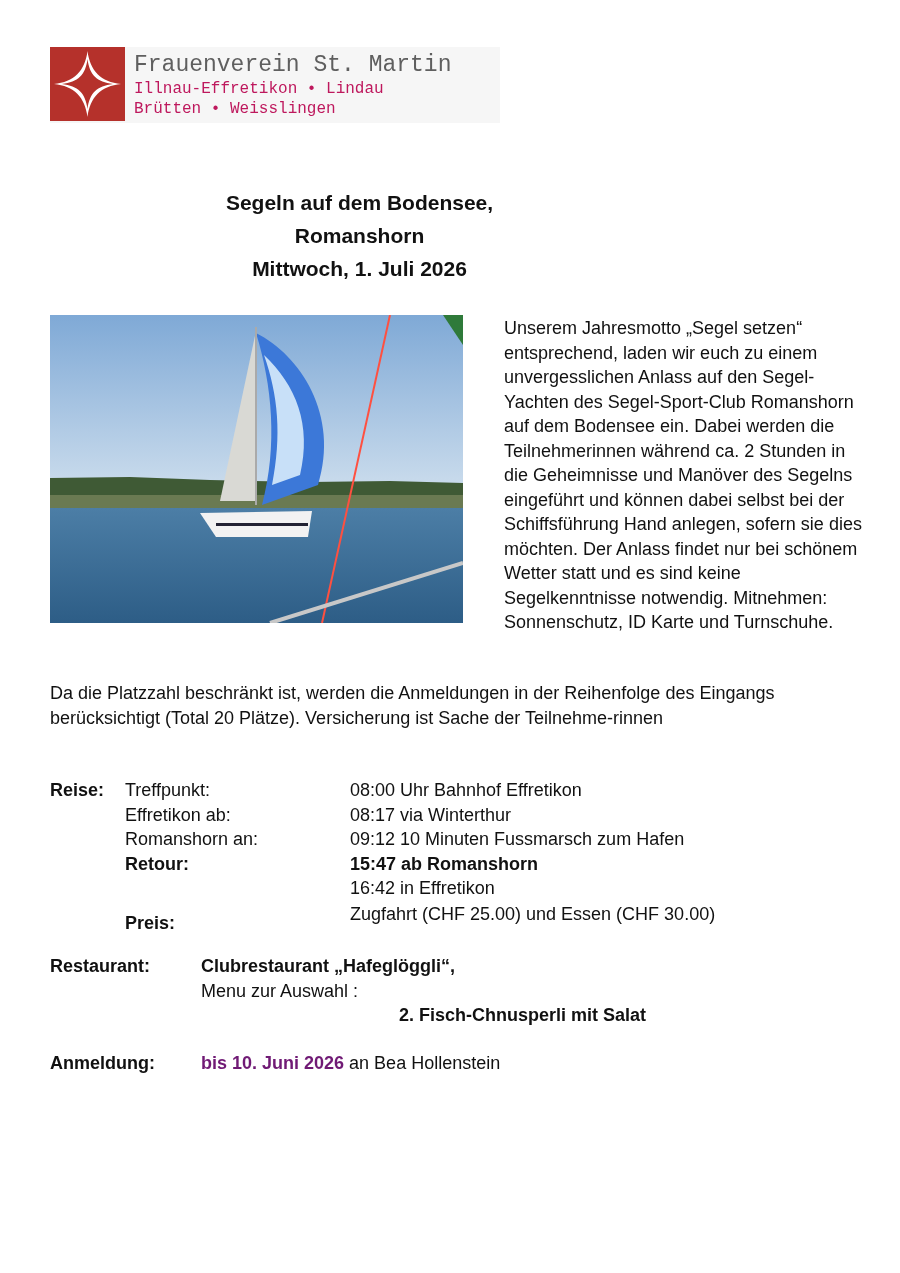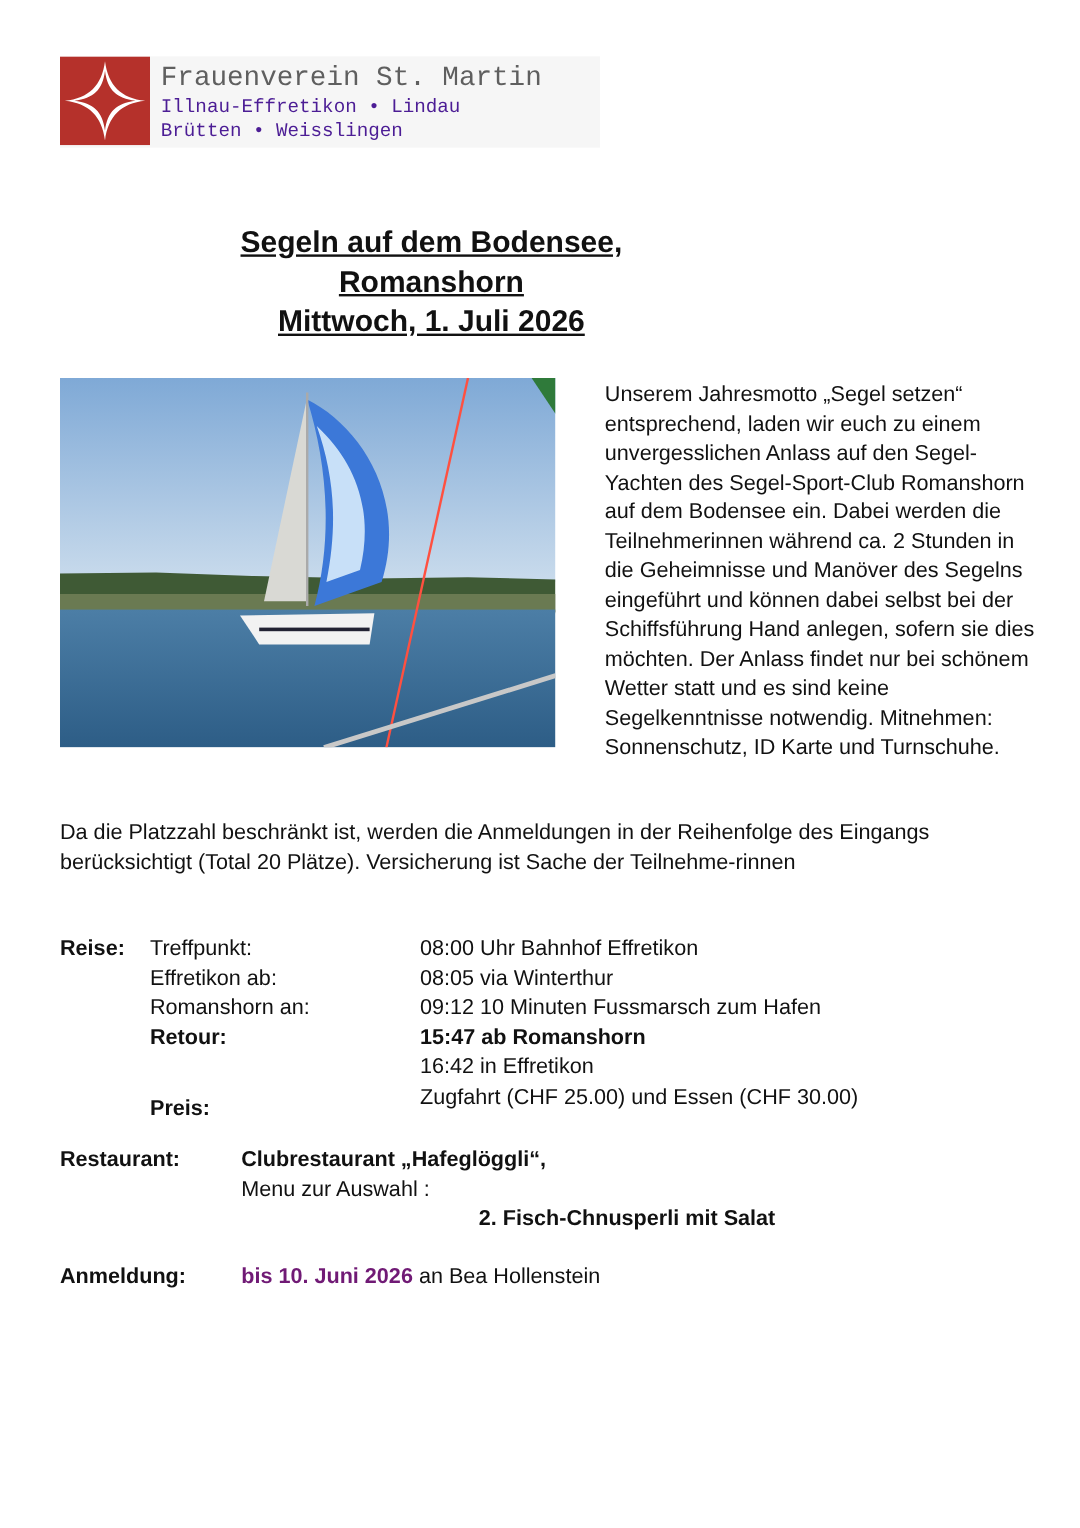--- a/index.html
+++ b/index.html
@@ -1,22 +1,22 @@
 <!DOCTYPE html>
 <html><head>
 <meta charset="utf-8">
 <style>
   html,body{margin:0;padding:0;background:#ffffff;}
   body{width:900px;height:1273px;position:relative;overflow:hidden;font-family:"Liberation Sans",sans-serif;color:#111;}
   .logo{position:absolute;left:50px;top:47px;width:450px;height:76px;background:#f6f6f6;}
   .logo-mark{position:absolute;left:0;top:0;width:75px;height:74px;}
   .logo-text{position:absolute;left:84px;top:4px;color:#6b6b6b;font-family:Liberation Mono, monospace;}
   .logo-title{font-size:23px;line-height:28px;color:#5f5f5f;}
-  .logo-sub{font-size:16px;line-height:20px;color:#4c1d95;}
-  .title{position:absolute;left:0;top:186px;width:719px;text-align:center;font-weight:bold;font-size:25px;line-height:33px;text-decoration:underline;}
+  .logo-sub{font-size:16px;line-height:20px;color:#be185d;}
+  .title{position:absolute;left:0;top:186px;width:719px;text-align:center;font-weight:bold;font-size:21px;line-height:33px;}
   .photo{position:absolute;left:50px;top:315px;width:413px;height:308px;overflow:hidden;}
   .intro{position:absolute;left:50px;top:316px;width:800px;font-size:18px;line-height:24.5px;padding-left:24px;}
   .float-spacer{float:left;width:430px;height:312px;}
   .para2{position:absolute;left:50px;top:681px;width:790px;font-size:18px;line-height:24.5px;}
   .travel{position:absolute;left:50px;top:778px;font-size:18px;line-height:24.5px;}
   .row{position:relative;height:24.5px;}
   .row .lbl{position:absolute;left:0;font-weight:bold;}
   .row .key{position:absolute;left:75px;white-space:nowrap;}
   .row .val{position:absolute;left:300px;white-space:nowrap;}
   .b{font-weight:bold;}
@@ -82,21 +82,21 @@
 <div class="para2">Da die Platzzahl beschränkt ist, werden die Anmeldungen in der Reihenfolge des Eingangs berücksichtigt (Total 20 Plätze). Versicherung ist Sache der Teilnehme-rinnen</div>
 
 <div class="travel">
   <div class="row">
     <span class="lbl">Reise:</span>
     <span class="key">Treffpunkt:</span>
     <span class="val">08:00 Uhr Bahnhof Effretikon</span>
   </div>
   <div class="row">
     <span class="key">Effretikon ab:</span>
-    <span class="val">08:05 via Winterthur</span>
+    <span class="val">08:17 via Winterthur</span>
   </div>
   <div class="row">
     <span class="key">Romanshorn an:</span>
     <span class="val">09:12 10 Minuten Fussmarsch zum Hafen</span>
   </div>
   <div class="row">
     <span class="key b">Retour:</span>
     <span class="val b">15:47 ab Romanshorn</span>
   </div>
   <div class="row">

